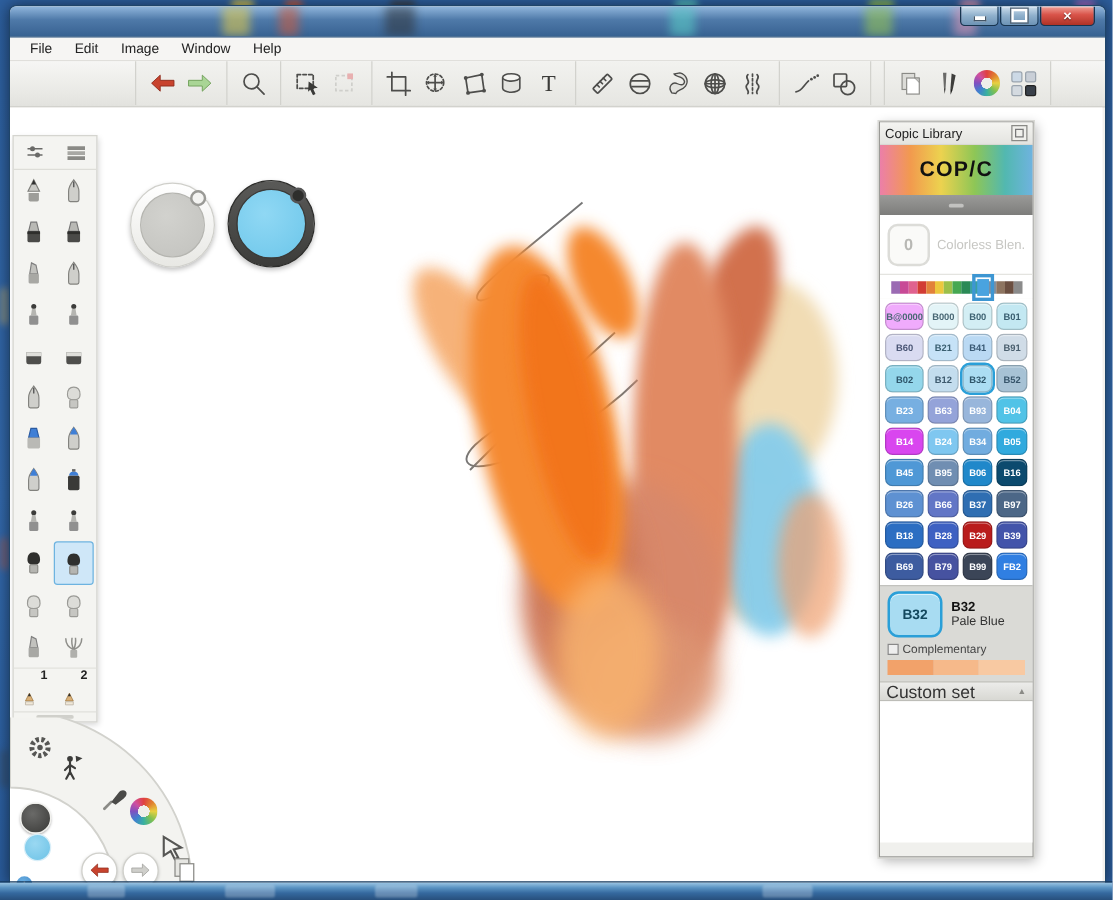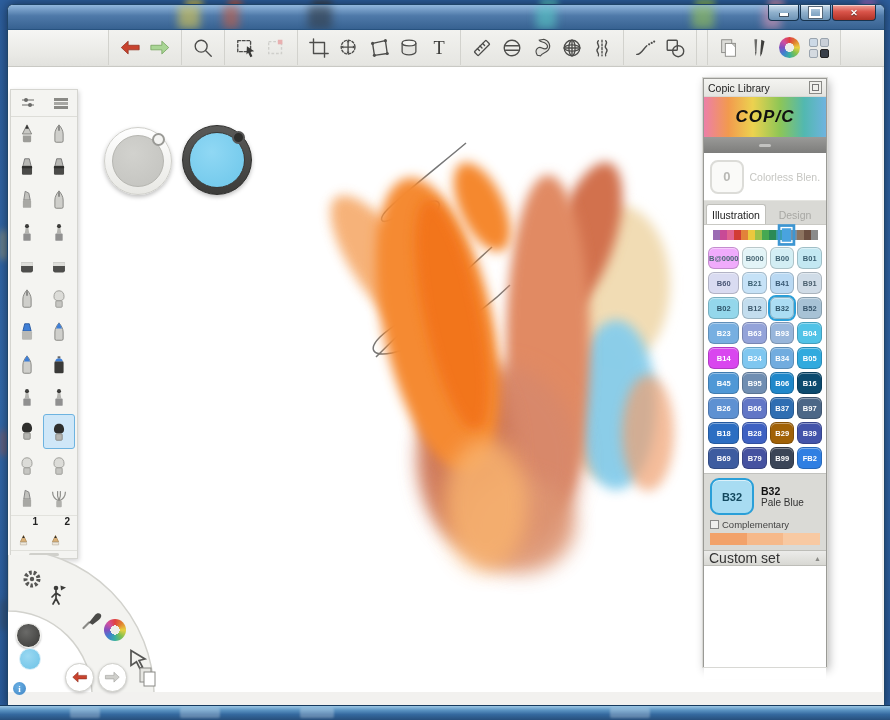--- a/index.html
+++ b/index.html
@@ -92,21 +92,21 @@
   
   #copic{position:absolute;left:695px;top:11px;width:122px;height:587px;background:#f0f0ed;
     border:1px solid #9a9a96;outline:1px solid #d8d8d4;box-shadow:2px 3px 9px rgba(0,0,0,.3);font-size:10px}
   #cp-title{height:17px;display:flex;align-items:center;justify-content:space-between;padding:0 4px;
     background:linear-gradient(180deg,#f4f4f1,#e4e4e0);border-bottom:1px solid #d8d8d3}
   #cp-title .t{font-size:10.5px;color:#222}
   #cp-btn{width:11px;height:11px;border:1px solid #8a8a86;background:#f0f0ec;display:flex;align-items:center;justify-content:center}
   #cp-btn i{width:5px;height:5px;border:1px solid #777}
   #cp-logo{height:40px;display:flex;align-items:center;justify-content:center;
     background:linear-gradient(90deg,#ec7fa8 0%,#f29a4e 20%,#ecd24f 40%,#8ec656 62%,#52b8b0 82%,#6fb3df 100%)}
-  #cp-logo span{font-size:17px;font-weight:bold;letter-spacing:1px;color:#111;font-style:italic}
+  #cp-logo span{font-size:17px;font-weight:bold;letter-spacing:1px;color:#111;}
   #cp-strip{height:16px;background:linear-gradient(180deg,#9a9a98,#7d7d7b);display:flex;align-items:center;justify-content:center}
   #cp-strip i{width:12px;height:3px;border-radius:2px;background:#c2c2c0}
   #cp-blender{height:47px;background:#fff;display:flex;align-items:center;gap:6px;padding:0 6px;border-bottom:1px solid #e4e4e0}
   #cp-blender .zero{width:32px;height:30px;border:2px solid #dcdcd8;border-radius:8px;display:flex;align-items:center;justify-content:center;
     font-size:13px;font-weight:bold;color:#b8b8b4;background:#fafaf8}
   #cp-blender .lbl{color:#c6c6c2;font-size:10.5px;white-space:nowrap;overflow:hidden}
   #cp-tabs{height:23px;background:#d9d9d5;display:flex;align-items:flex-end;padding:0 2px;border-bottom:1px solid #c9c9c4}
   .tab{flex:1;text-align:center;font-size:10.5px;padding:4px 0 3px}
   .tab.on{background:#fff;border:1px solid #c0c0bb;border-bottom:none;border-radius:3px 3px 0 0;color:#222}
   .tab.off{color:#a8a8a4}
@@ -172,20 +172,27 @@
         </div>
       <div class="cbtn gl">
           <span class="glyph-max"></span>
         </div>
       <div class="cbtn cl">
           <span>✕</span>
         </div>
     </div>
   </div>
 
+  <div id="menubar">
+    <span class="mi">File</span>
+    <span class="mi">Edit</span>
+    <span class="mi">Image</span>
+    <span class="mi">Window</span>
+    <span class="mi">Help</span>
+  </div>
 
   <div id="toolbar">
     <div id="tb-band">
       <div class="tb-group">
         <span class="tool">
           <svg class="ti" viewBox="0 0 24 24">
             <path d="M22,9 L10,9 L10,4.5 L2.5,11.5 L10,18.5 L10,14 L22,14 Z" fill="#c8432e" stroke="#8e2c1c" stroke-width="0.8"></path>
           </svg>
         </span>
         <span class="tool">
@@ -608,24 +615,20 @@
       </div>
       <div id="cp-logo">
         <span>COP/C</span>
       </div>
       <div id="cp-strip">
           <i></i>
         </div>
       <div id="cp-blender">
         <span class="zero">0</span>
         <span class="lbl">Colorless Blen...</span>
-      </div>
-      <div id="cp-tabs">
-        <span class="tab on">Illustration</span>
-        <span class="tab off">Design</span>
       </div>
       <div id="cp-spectrum">
         <span class="spec" style="background:#9b6bb3"></span>
         <span class="spec" style="background:#c84a96"></span>
         <span class="spec" style="background:#e0628f"></span>
         <span class="spec" style="background:#d23c34"></span>
         <span class="spec" style="background:#e2823a"></span>
         <span class="spec" style="background:#ecc83e"></span>
         <span class="spec" style="background:#9cc04a"></span>
         <span class="spec" style="background:#46a852"></span>
@@ -661,21 +664,21 @@
         <div class="sw" style="background:#4f98d6;color:#ffffff">B45</div>
         <div class="sw" style="background:#708eb2;color:#ffffff">B95</div>
         <div class="sw" style="background:#2088ca;color:#ffffff">B06</div>
         <div class="sw" style="background:#0c4a6e;color:#ffffff">B16</div>
         <div class="sw" style="background:#5e91d2;color:#ffffff">B26</div>
         <div class="sw" style="background:#6276c6;color:#ffffff">B66</div>
         <div class="sw" style="background:#2f6eb2;color:#ffffff">B37</div>
         <div class="sw" style="background:#4c6787;color:#ffffff">B97</div>
         <div class="sw" style="background:#2c6ec2;color:#ffffff">B18</div>
         <div class="sw" style="background:#3e61c2;color:#ffffff">B28</div>
-        <div class="sw" style="background:#a16207;color:#ffffff">B29</div>
+        <div class="sw" style="background:#b91c1c;color:#ffffff">B29</div>
         <div class="sw" style="background:#4354aa;color:#ffffff">B39</div>
         <div class="sw" style="background:#3d5ca0;color:#ffffff">B69</div>
         <div class="sw" style="background:#4652a0;color:#ffffff">B79</div>
         <div class="sw" style="background:#3b4557;color:#ffffff">B99</div>
         <div class="sw" style="background:#307fe2;color:#ffffff">FB2</div>
       </div>
       <div id="cp-info">
         <div class="row">
           <span id="cp-bigsw">B32</span>
           <span>

